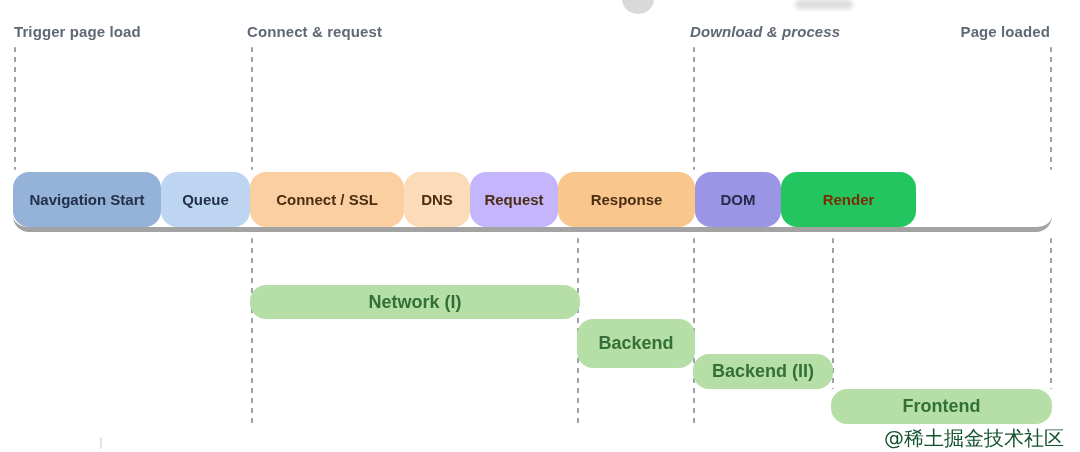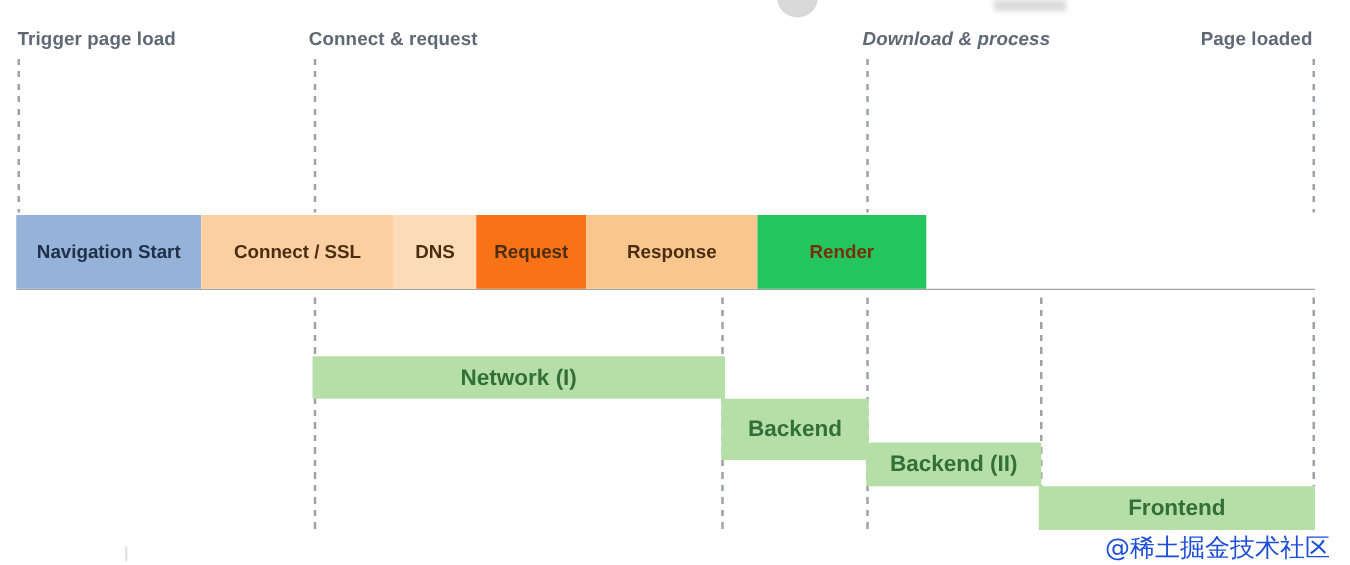--- a/index.html
+++ b/index.html
@@ -1,15 +1,15 @@
 <!DOCTYPE html>
 <html><head>
 <meta charset="utf-8">
 <style>
-  * { margin: 0; padding: 0; box-sizing: border-box; }
+  * { margin: 0; padding: 0; box-sizing: border-box; border-radius: 16px; }
   html, body { background: #ffffff; }
   body { font-family: "Liberation Sans", "DejaVu Sans", sans-serif; }
 
   #stage {
     position: relative;
     width: 1080px;
     height: 452px;
     background: #ffffff;
     overflow: hidden;
   }
@@ -50,21 +50,21 @@
       #9da2a8 0px, #9da2a8 5px,
       transparent 5px, transparent 10px
     );
   }
 
   #timeline-bar {
     position: absolute;
     left: 13px; top: 172px;
     width: 1039px; height: 60px;
     display: flex;
-    border-bottom: 1px solid #a3a3a3;
+    border-bottom: 5px solid #a3a3a3;
   }
   .segment {
     height: 100%;
     display: flex;
     align-items: center;
     justify-content: center;
     font-size: 15px;
     font-weight: bold;
     white-space: nowrap;
     overflow: hidden;
@@ -118,30 +118,32 @@
       <div class="guide" style="left: 1050px; top: 47px; height: 123px;"></div>
       <div class="guide" style="left: 251px; top: 238px; height: 188px;"></div>
       <div class="guide" style="left: 577px; top: 238px; height: 188px;"></div>
       <div class="guide" style="left: 693px; top: 238px; height: 188px;"></div>
       <div class="guide" style="left: 832px; top: 238px; height: 151px;"></div>
       <div class="guide" style="left: 1050px; top: 238px; height: 151px;"></div>
     </div>
 
   <div id="timeline-bar">
       <div class="segment" style="width: 148px; background: rgb(149, 178, 216); color: rgb(34, 48, 74);">Navigation Start</div>
+      <div class="segment" style="width: 89px; background: rgb(189, 213, 240); color: rgb(34, 48, 74);">Queue</div>
       <div class="segment" style="width: 154px; background: rgb(251, 207, 161); color: rgb(75, 46, 18);">Connect / SSL</div>
       <div class="segment" style="width: 66px; background: rgb(252, 220, 184); color: rgb(75, 46, 18);">DNS</div>
-      <div class="segment" style="width: 88px; background: #f97316; color: rgb(75, 46, 18);">Request</div>
+      <div class="segment" style="width: 88px; background: #c4b5fd; color: rgb(75, 46, 18);">Request</div>
       <div class="segment" style="width: 137px; background: rgb(249, 198, 142); color: rgb(75, 46, 18);">Response</div>
+      <div class="segment" style="width: 86px; background: rgb(155, 149, 230); color: rgb(38, 43, 71);">DOM</div>
       <div class="segment" style="width: 135px; background: #22c55e; color: rgb(123, 44, 8);">Render</div>
     </div>
 
   <div id="activity-bars">
       <div class="activity-bar" style="left: 250px; top: 285px; width: 330px; height: 34px; background: rgb(182, 223, 167); color: rgb(51, 111, 56);">Network (I)</div>
       <div class="activity-bar" style="left: 577px; top: 319px; width: 118px; height: 49px; background: rgb(182, 223, 167); color: rgb(51, 111, 56);">Backend</div>
       <div class="activity-bar" style="left: 693px; top: 354px; width: 140px; height: 35px; background: rgb(182, 223, 167); color: rgb(51, 111, 56);">Backend (II)</div>
       <div class="activity-bar" style="left: 831px; top: 389px; width: 221px; height: 35px; background: rgb(182, 223, 167); color: rgb(51, 111, 56);">Frontend</div>
     </div>
 
   <div class="bottom-tick"></div>
 
-  <div class="watermark" style="color: #1d4ed8;">@稀土掘金技术社区</div>
+  <div class="watermark" style="color: #14532d;">@稀土掘金技术社区</div>
 </div>
 
 </body></html>

